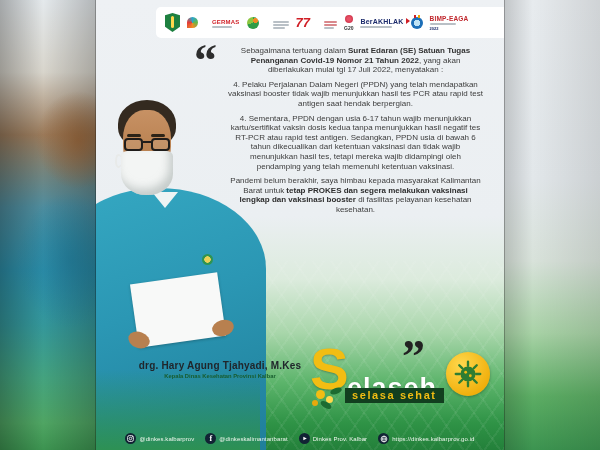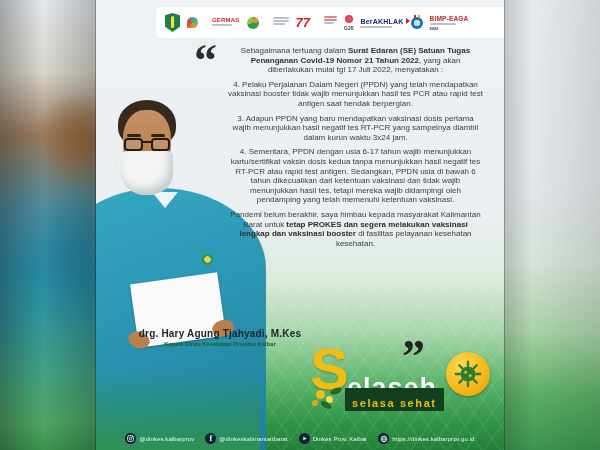--- a/index.html
+++ b/index.html
@@ -29,21 +29,21 @@
     background:
       repeating-linear-gradient(55deg,rgba(255,255,255,.06) 0 2px,rgba(255,255,255,0) 2px 15px),
       repeating-linear-gradient(-55deg,rgba(255,255,255,.06) 0 2px,rgba(255,255,255,0) 2px 15px);}
 
   
   .logo-strip{position:absolute;left:60px;top:7px;width:348px;height:31px;background:#fff;
     border-radius:5px 0 0 5px;display:flex;align-items:center;gap:7px;padding:0 6px 0 9px;z-index:5;}
   .crest{width:15px;height:19px;background:#1e8040;
     clip-path:polygon(50% 0,100% 12%,100% 72%,50% 100%,0 72%,0 12%);position:relative;flex:0 0 auto;}
   .crest::after{content:'';position:absolute;left:6px;top:3px;width:3px;height:12px;background:#ffd84d;border-radius:2px;}
-  .logo-item{display:flex;align-items:flex-start;gap:14px;flex:0 0 auto;}
+  .logo-item{display:flex;align-items:flex-end;gap:14px;flex:0 0 auto;}
   .logo-col{display:flex;flex-direction:column;gap:1px;}
   .swirl{width:11px;height:11px;border-radius:50% 50% 50% 0;background:conic-gradient(#2aa6c9,#64b64a,#f08a24,#e23a3a,#2aa6c9);}
   .germas-txt{font-size:6px;font-weight:bold;color:#d01f26;letter-spacing:.2px;}
   .bar{height:2px;background:#b9c0c6;border-radius:1px;}
   .ribbon-ic{width:12px;height:12px;border-radius:50%;background:
       radial-gradient(4px 4px at 70% 30%,#f08a24 60%,transparent 61%),
       conic-gradient(#2f9c46 0 70%,#8cc63f 70% 100%);}
   .num77{font-size:13px;font-weight:800;font-style:italic;color:#d01f26;line-height:1;}
   .g20-ic{width:8px;height:8px;border-radius:50%;background:radial-gradient(#e85066 30%,#c0273b);margin:0 auto 1px;}
   .g20-txt{font-size:5px;font-weight:800;color:#333;text-align:center;}
@@ -94,32 +94,32 @@
         font-size:46px;line-height:1;z-index:3;}
   .q-open{left:98px;top:38px;}
   .q-close{left:306px;top:334px;color:#222;}
   .copy{position:absolute;left:116px;top:46px;width:287px;z-index:2;text-align:center;
         color:#3c3c3c;font-size:8px;line-height:1.2;}
   .copy p{margin:0 16px 5px;}
   .copy b{color:#333;}
   .closing b{color:#2e2e2e;}
 
   
-  .credit{position:absolute;left:26px;top:328px;width:196px;text-align:center;z-index:3;}
+  .credit{position:absolute;left:26px;top:360px;width:196px;text-align:center;z-index:3;}
   .credit .name{font-size:10px;font-weight:bold;color:#20262b;letter-spacing:.2px;}
   .credit .title{font-size:5.8px;font-weight:bold;color:#175c2e;margin-top:2px;}
 
   
   .selaseh{position:absolute;left:214px;top:348px;width:178px;height:64px;z-index:3;}
   .big-s{position:absolute;left:0;top:-8px;font-size:58px;font-weight:800;color:#f2bd13;
         line-height:1;text-shadow:0 1px 2px rgba(0,0,0,.25);}
   .rest{position:absolute;left:37px;top:25px;font-size:27px;font-weight:800;color:#fff;
         letter-spacing:1px;text-shadow:0 1px 2px rgba(0,0,0,.3);}
   .tagline{position:absolute;left:35px;top:40px;background:#123f1f;color:#f2bd13;
-        font-size:11px;font-weight:800;letter-spacing:1.6px;padding:9px 7px 2px;}
+        font-size:11px;font-weight:800;letter-spacing:1.6px;padding:1px 7px 2px;}
   .flower{position:absolute;left:2px;top:38px;width:34px;height:24px;}
   .flower i{position:absolute;border-radius:50%;}
   .f1{left:4px;top:4px;width:9px;height:9px;background:#f2bd13;}
   .f2{left:14px;top:10px;width:7px;height:7px;background:#ffd84d;}
   .f3{left:0;top:14px;width:6px;height:6px;background:#e8a90c;}
   .leaf{position:absolute;background:#1c6b31;border-radius:60% 0 60% 0;}
   .lf1{left:18px;top:2px;width:12px;height:6px;transform:rotate(-20deg);}
   .lf2{left:8px;top:16px;width:12px;height:6px;transform:rotate(30deg);}
   .virus-badge{position:absolute;left:136px;top:4px;width:44px;height:44px;border-radius:50%;
         background:radial-gradient(circle at 35% 30%,#ffd84d,#f0ae0a 75%);
@@ -205,21 +205,20 @@
       <div class="hand r"></div>
       <div class="man-fade"></div>
     </div>
 
     <div class="qmark q-open">“</div>
     <div class="qmark q-close">”</div>
 
     <div class="copy">
       <p class="intro"><span>Sebagaimana tertuang dalam </span><b>Surat Edaran (SE) Satuan Tugas Penanganan Covid-19 Nomor 21 Tahun 2022</b><span>, yang akan diberlakukan mulai tgl 17 Juli 2022, menyatakan :</span></p>
       <p class="item">4. Pelaku Perjalanan Dalam Negeri (PPDN) yang telah mendapatkan vaksinasi booster tidak wajib menunjukkan hasil tes PCR atau rapid test antigen saat hendak berpergian.</p>
-      <p class="item">3. Adapun PPDN yang baru mendapatkan vaksinasi dosis pertama wajib menunjukkan hasil negatif tes RT-PCR yang sampelnya diambil dalam kurun waktu 3x24 jam.</p>
       <p class="item">4. Sementara, PPDN dengan usia 6-17 tahun wajib menunjukkan kartu/sertifikat vaksin dosis kedua tanpa menunjukkan hasil negatif tes RT-PCR atau rapid test antigen. Sedangkan, PPDN usia di bawah 6 tahun dikecualikan dari ketentuan vaksinasi dan tidak wajib menunjukkan hasil tes, tetapi mereka wajib didampingi oleh pendamping yang telah memenuhi ketentuan vaksinasi.</p>
       <p class="closing"><span>Pandemi belum berakhir, saya himbau kepada masyarakat Kalimantan Barat untuk </span><b>tetap PROKES dan segera melakukan vaksinasi lengkap dan vaksinasi booster</b><span> di fasilitas pelayanan kesehatan kesehatan.</span></p>
     </div>
 
     <div class="credit">
       <div class="name">drg. Hary Agung Tjahyadi, M.Kes</div>
       <div class="title">Kepala Dinas Kesehatan Provinsi Kalbar</div>
     </div>
 
     <div class="selaseh">

